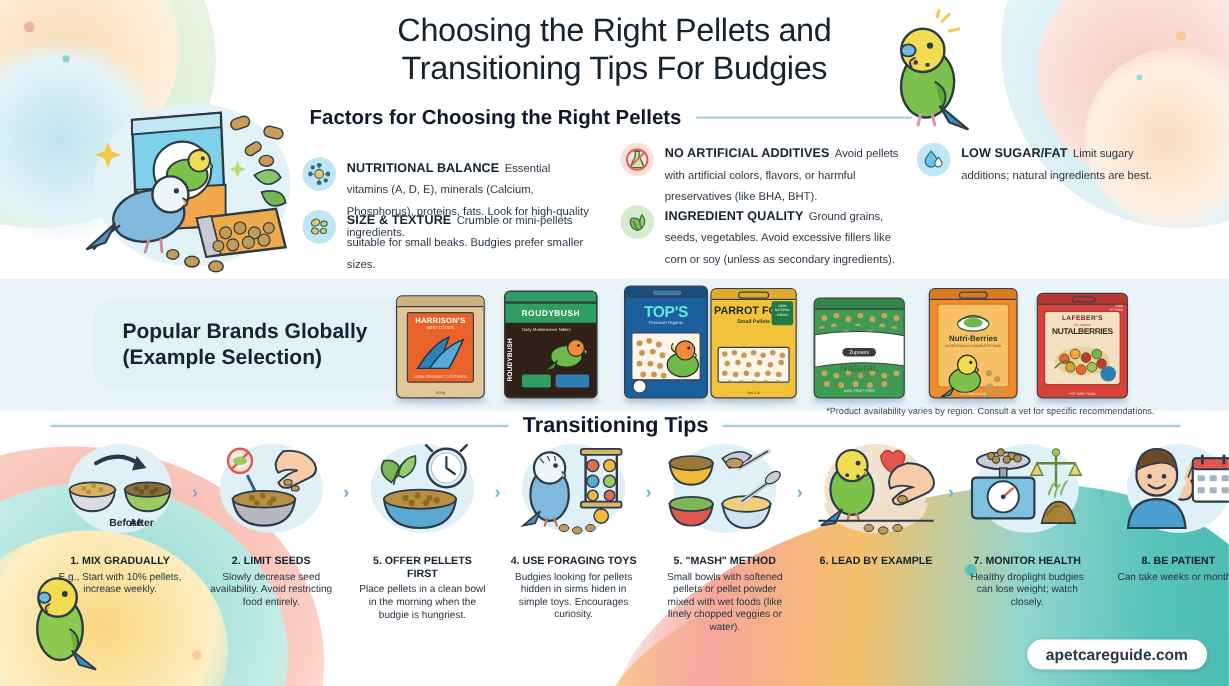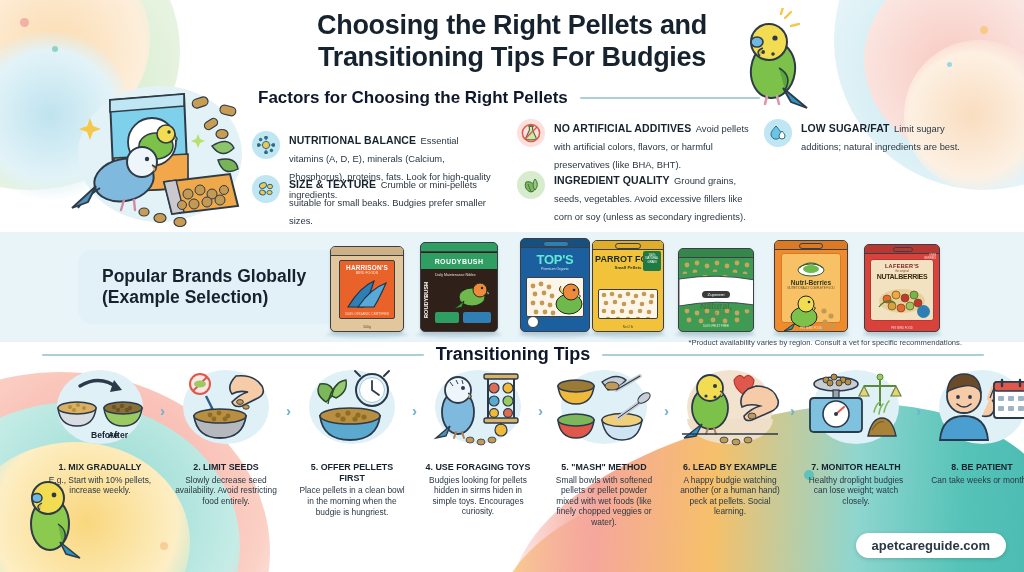--- a/index.html
+++ b/index.html
@@ -40,21 +40,21 @@
     transform: rotate(-7deg); }
   .swoosh2 { position: absolute; bottom: -110px; right: 60px; width: 470px; height: 210px;
     border-radius: 55% 45% 60% 40% / 65% 60% 40% 35%;
     background: linear-gradient(95deg, #f9d86f 0%, #f6a79d 30%, #76cfc6 70%, #3fb5ab 100%);
     opacity: 0.85; transform: rotate(-4deg); }
   .dot { position: absolute; border-radius: 50%; }
 
   
   .title {
     position: absolute; left: 0; right: 0; top: 10px;
-    text-align: center; font-size: 27px; font-weight: bold;
+    text-align: center; font-size: 27px; font-weight: normal;
     line-height: 1.18; letter-spacing: -0.3px; color: #16222e;
   }
   .title span { display: block; }
 
   
   .sec-head { position: absolute; display: flex; align-items: center; gap: 12px; }
   .sec-head .txt { font-size: 17px; font-weight: bold; color: #0f172a; white-space: nowrap; }
   .sec-head .rule { height: 2px; background: #a9cfd9; flex: 1; min-width: 24px; border-radius: 2px; }
 
   #factors-head { left: 258px; top: 88px; width: 502px; }
@@ -734,21 +734,20 @@
         <ellipse cx="72" cy="48" rx="4" ry="3" fill="#c39a55" stroke="#2b3a4a" stroke-width="0.9"></ellipse>
         <path d="M2 66 h96" stroke="#2b3a4a" stroke-width="1.6"></path>
         <g fill="#c39a55" stroke="#2b3a4a" stroke-width="0.8">
           <ellipse cx="44" cy="72" rx="4" ry="3"></ellipse>
             <ellipse cx="56" cy="74" rx="4" ry="3"></ellipse>
             <ellipse cx="68" cy="72" rx="4" ry="3"></ellipse>
         </g>
       </svg>
     </div>
     <div class="s-title" style="margin-top:14px;">6. LEAD BY EXAMPLE</div>
-    <div class="s-body">A happy budgie watching another (or a human hand) peck at pellets. Social learning.</div>
   </div>
   <span class="chev" style="left:770px;">›</span>
 
   <div class="step" style="left:782px;">
     <div class="art">
       <div class="circ"></div>
       <svg class="sart" width="100" height="80" viewBox="0 0 100 80">
         <ellipse cx="30" cy="16" rx="22" ry="7" fill="#c9ced4" stroke="#2b3a4a" stroke-width="1.6"></ellipse>
         <g fill="#b88f40" stroke="#2b3a4a" stroke-width="0.9">
           <circle cx="20" cy="12" r="3"></circle>

